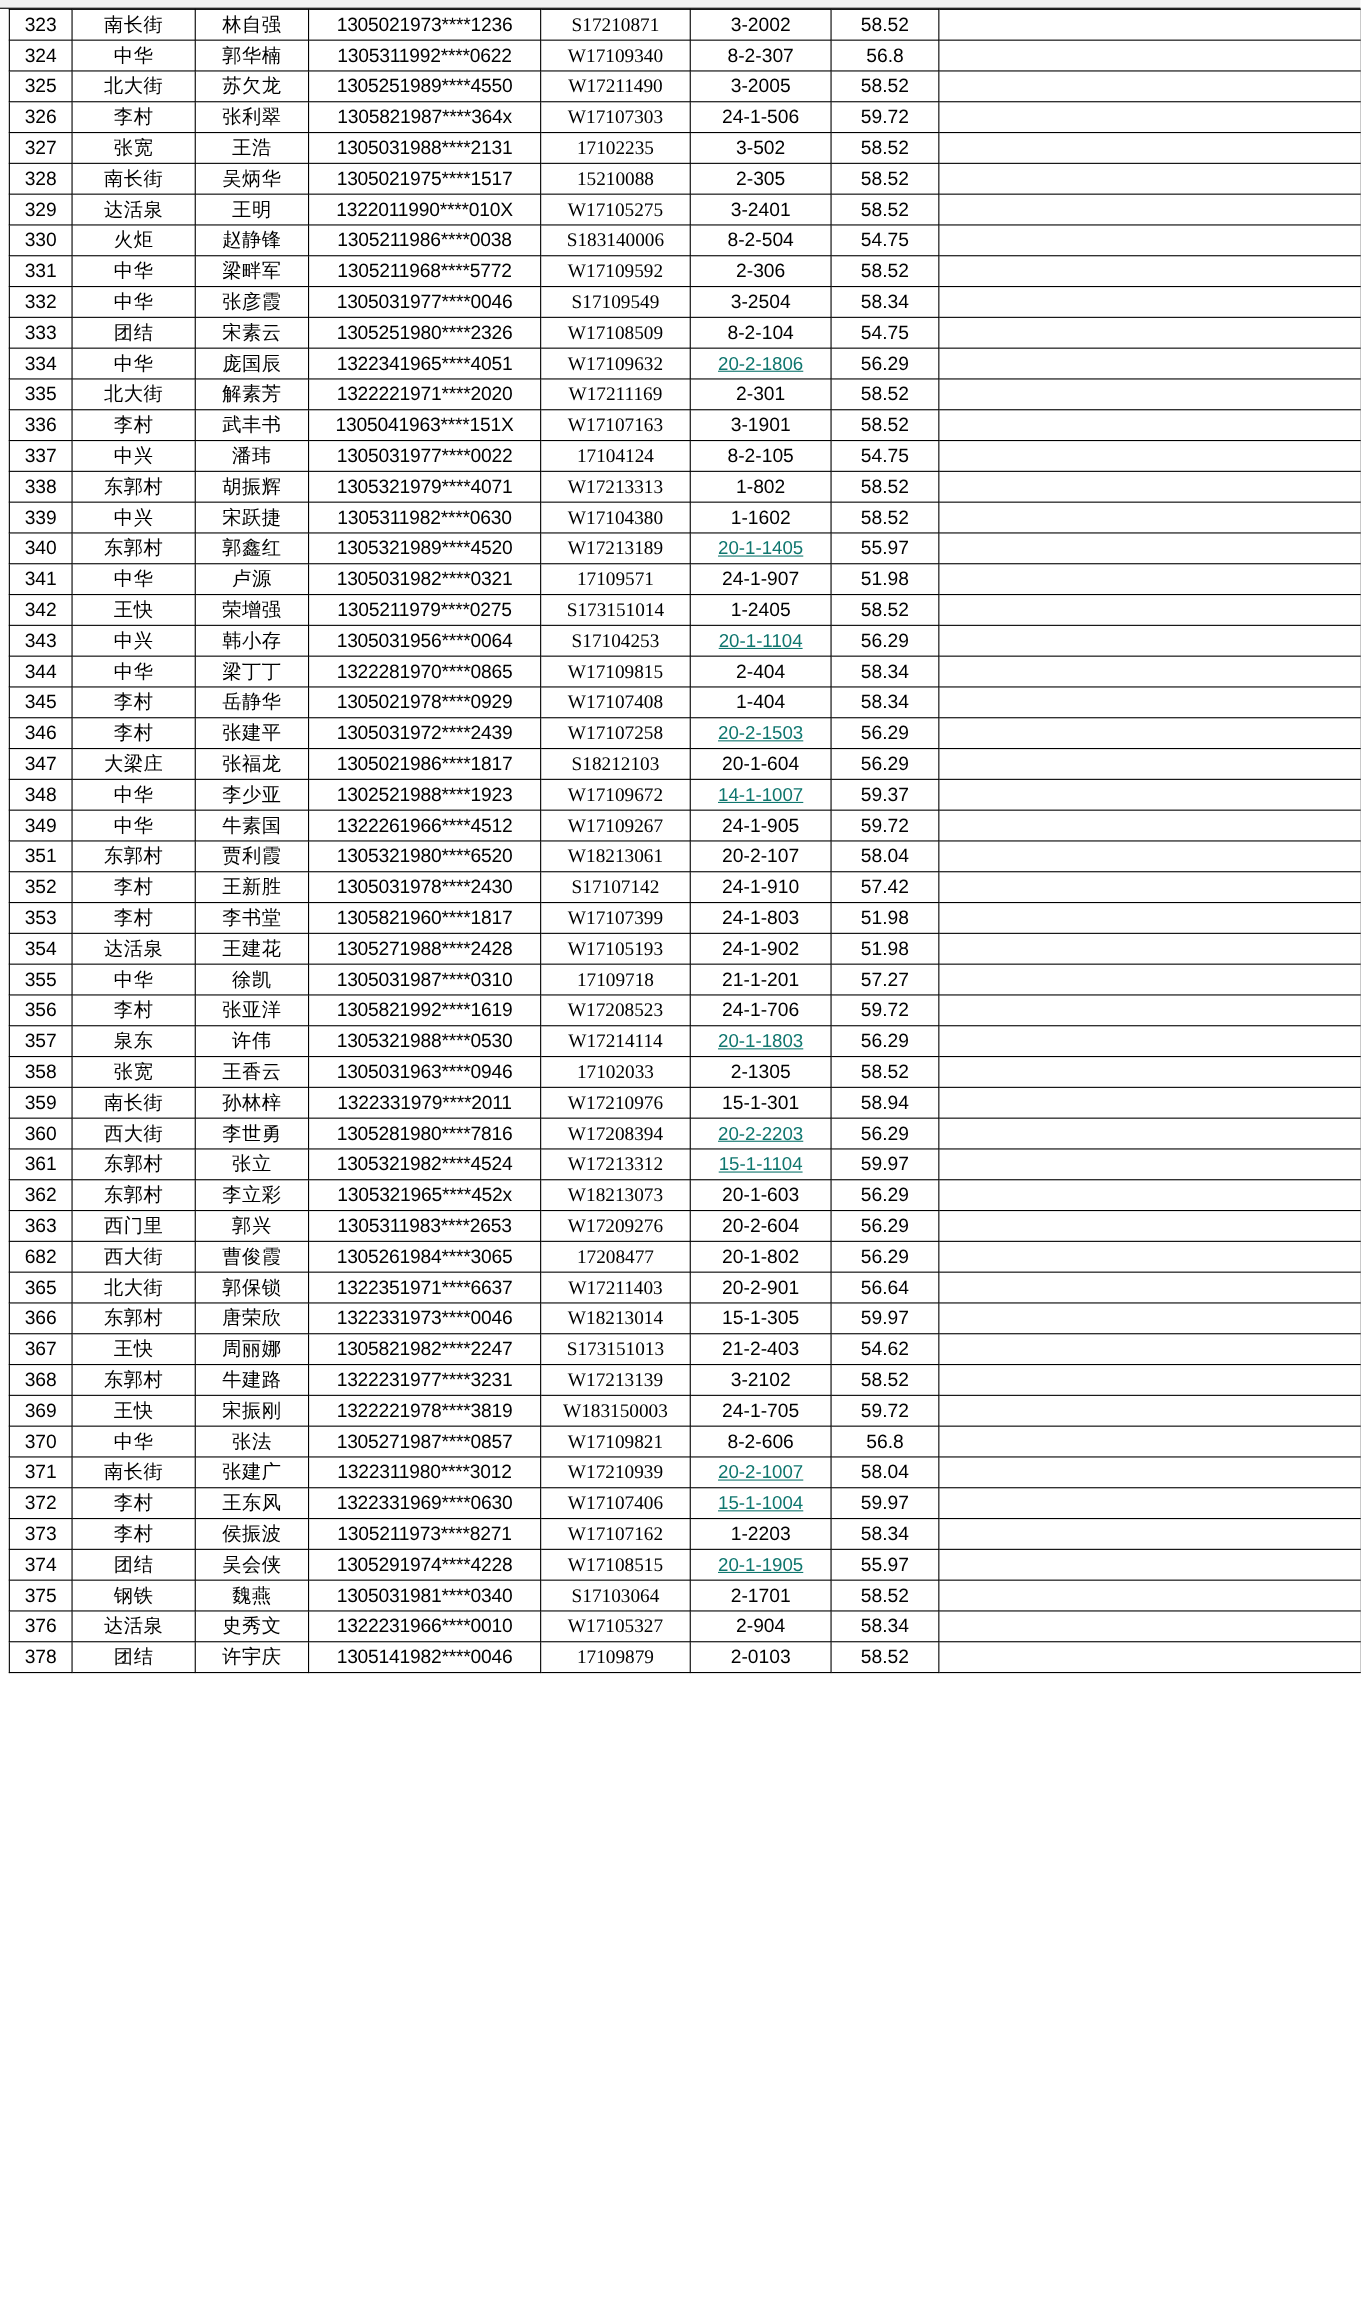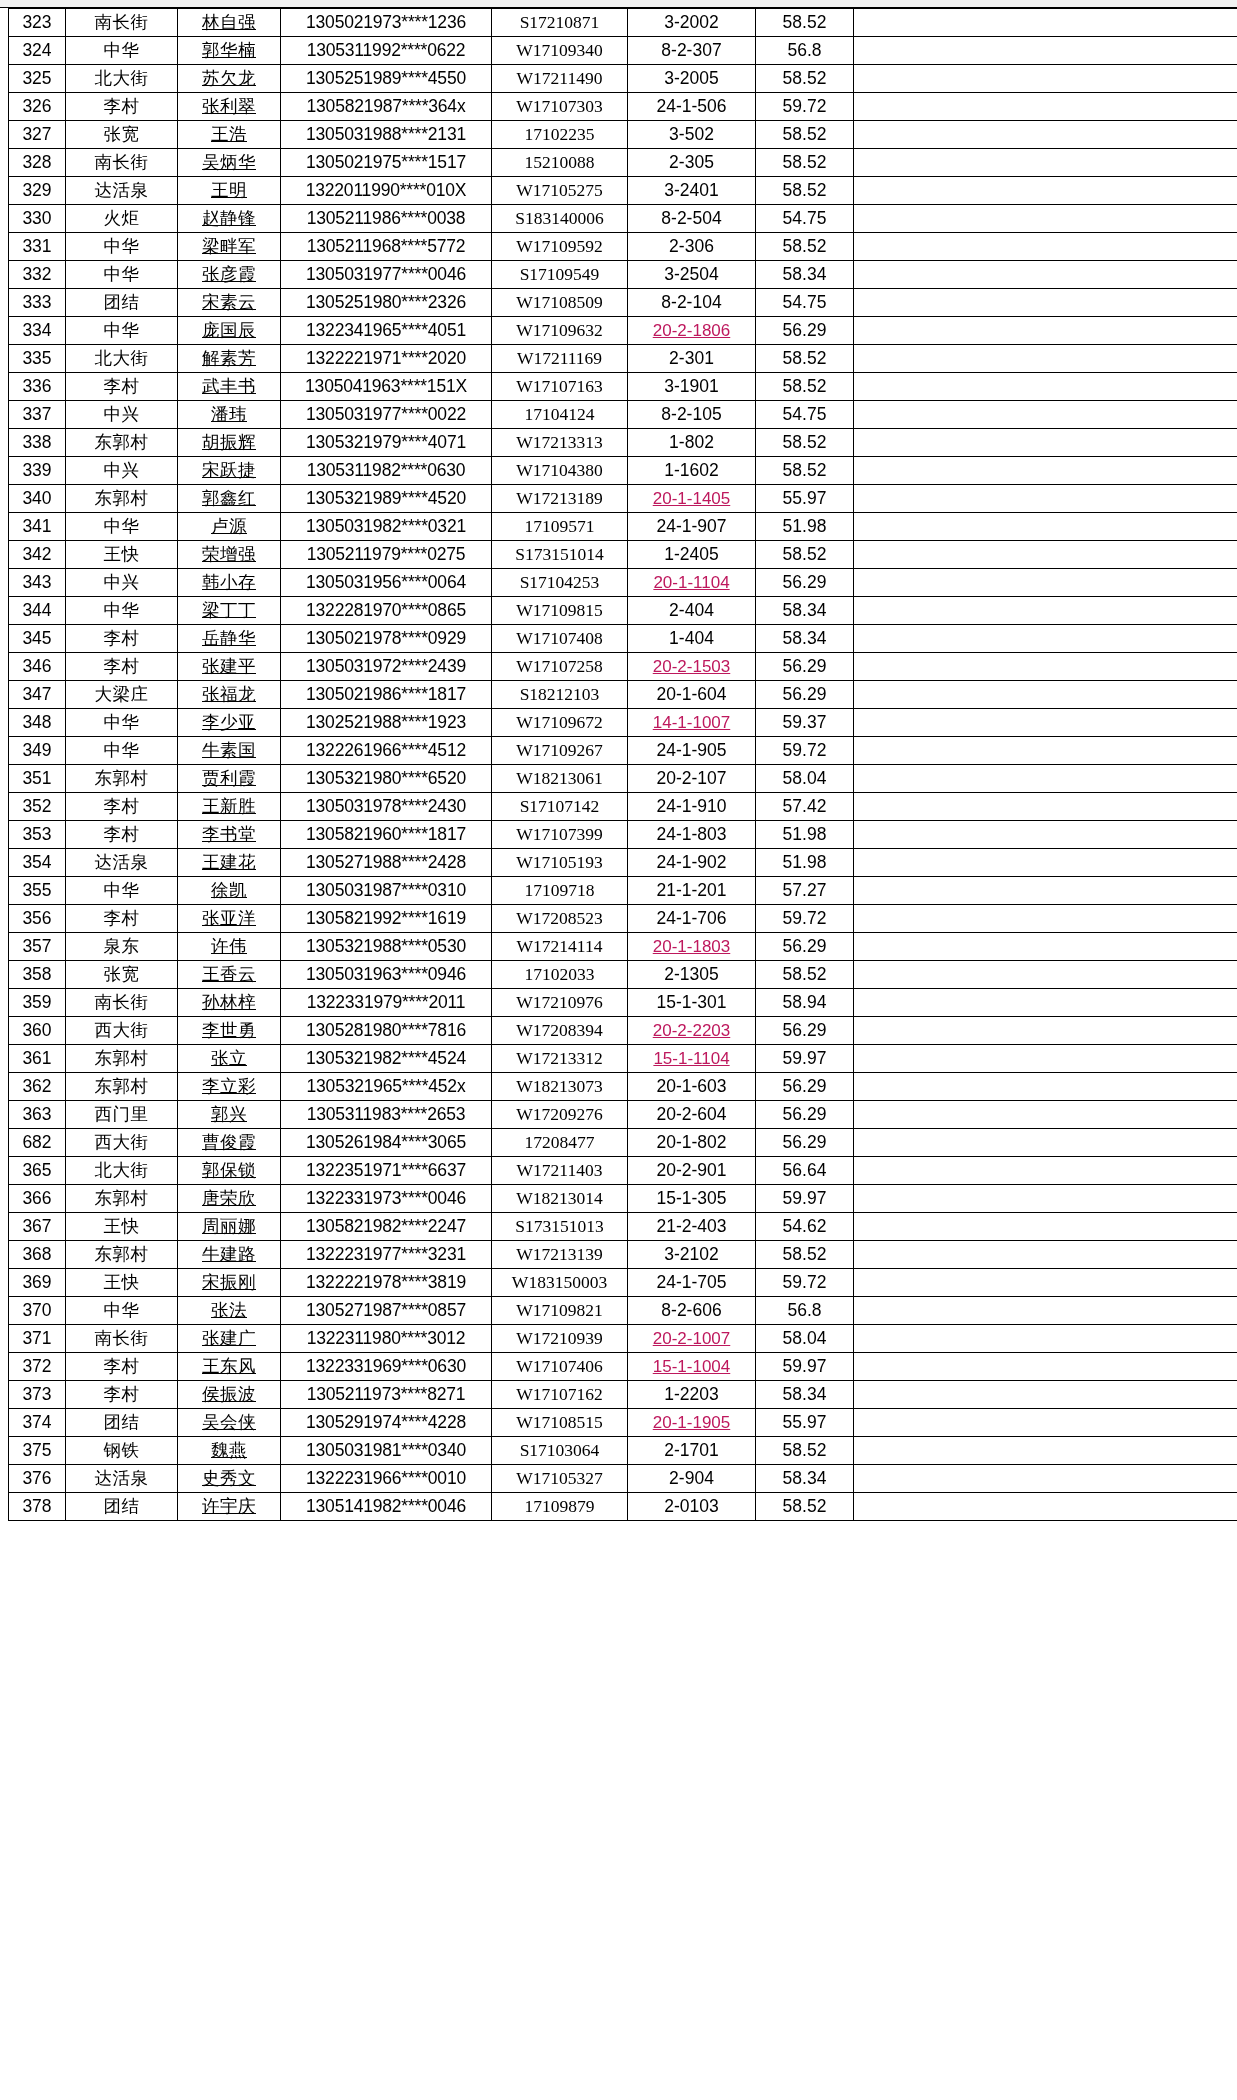--- a/index.html
+++ b/index.html
@@ -55,36 +55,36 @@
   col.c-area   { width: 112px; }
   col.c-name   { width: 103px; }
   col.c-id     { width: 211px; }
   col.c-cert   { width: 136px; }
   col.c-room   { width: 128px; }
   col.c-size   { width: 98px;  }
   col.c-tail   { width: 384px; }
 
   td.idx  { font-size: 17px; }
   td.area { font-size: 18px; letter-spacing: 0.5px; }
-  td.name { font-size: 18px; letter-spacing: 0.5px; text-decoration: underline; }
+  td.name { font-size: 18px; letter-spacing: 0.5px; }
   td.id   { font-size: 16.5px; letter-spacing: -0.2px; }
   td.cert { font-size: 17px; font-family: Liberation Serif, serif; }
   td.room { font-size: 17px; }
   td.size { font-size: 17px; }
 
   
   td.tail {
     border: none;
     background: #ffffff;
   }
   
   td.size { border-right: 1px solid #000; }
 
   a.link {
-    color: #be185d;
+    color: #0f766e;
     text-decoration: underline;
     font-size: 17px;
   }
   
   tr.clipped td {
     height: 14px;
     line-height: 27px;
     overflow: hidden;
   }
 </style>

